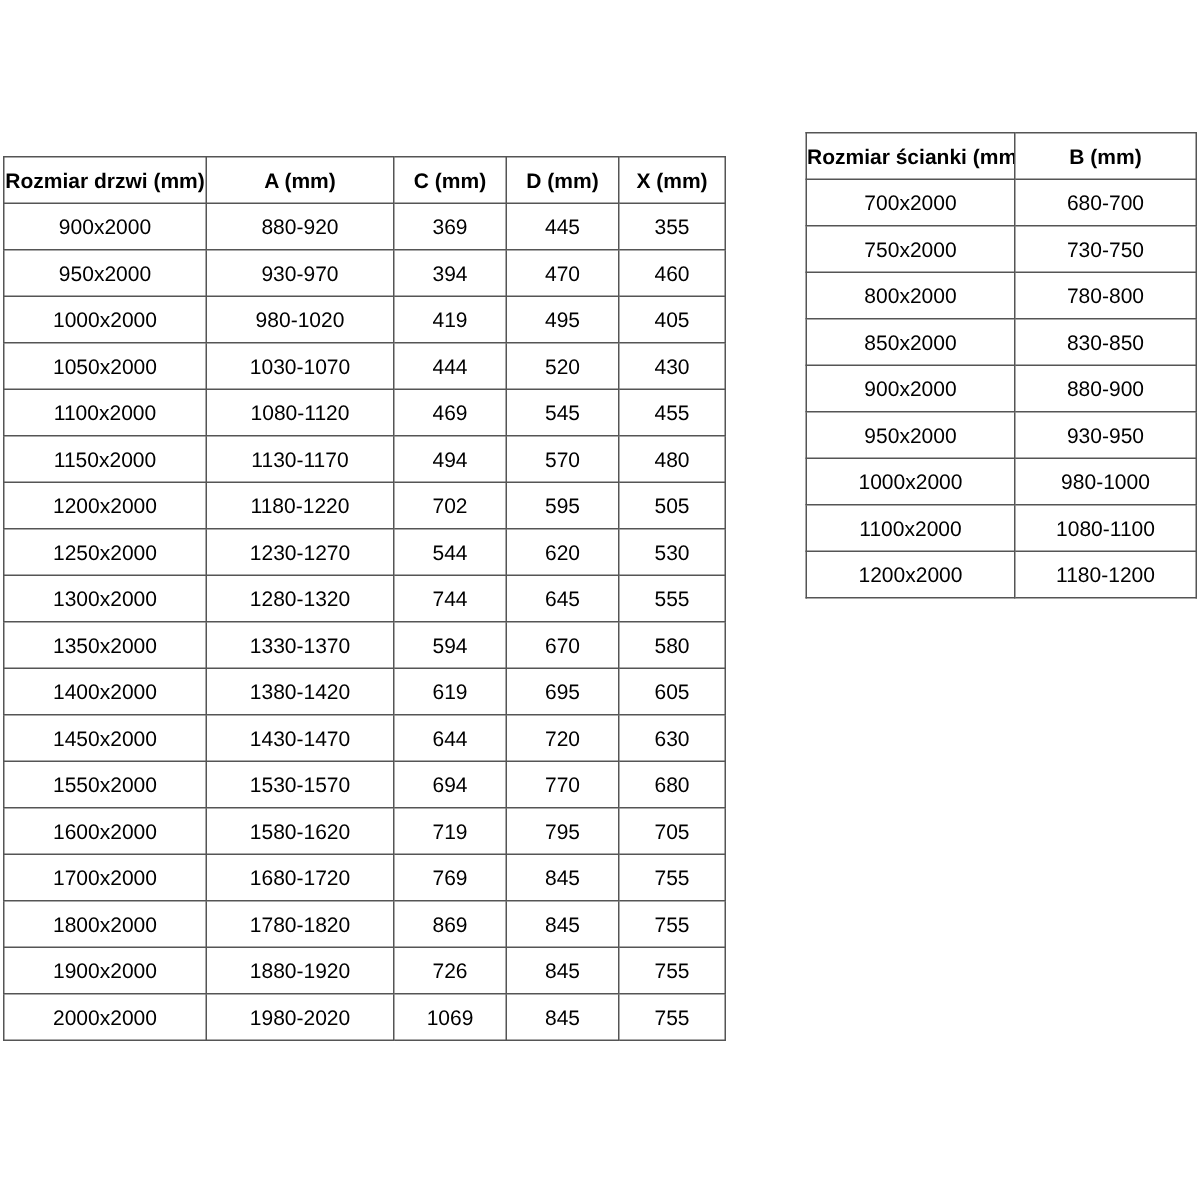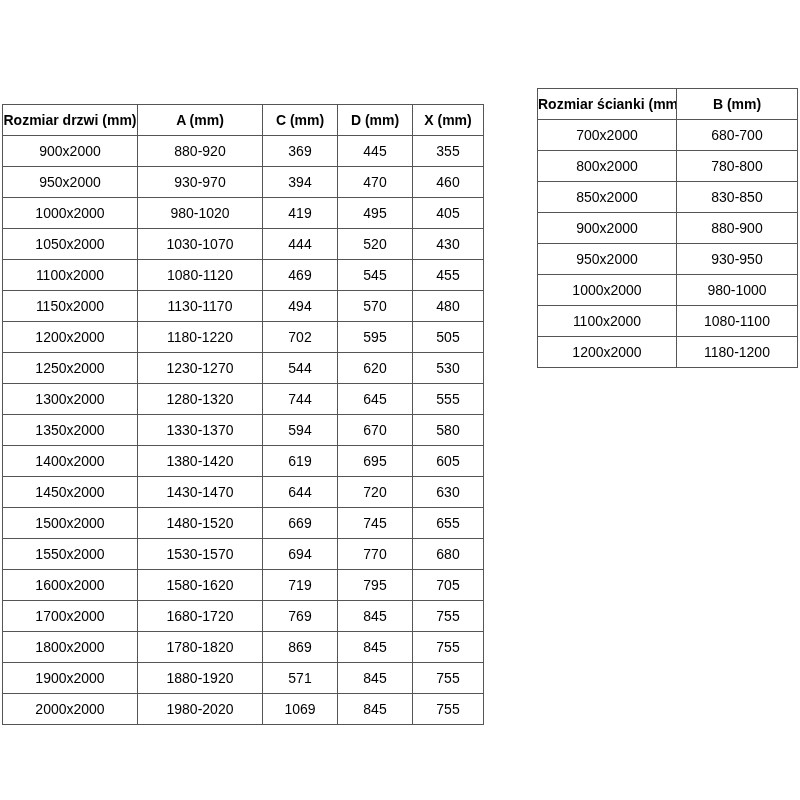--- a/index.html
+++ b/index.html
@@ -156,27 +156,20 @@
           <td>605</td>
         </tr>
         <tr>
           <td>1450x2000</td>
           <td>1430-1470</td>
           <td>644</td>
           <td>720</td>
           <td>630</td>
         </tr>
         <tr>
-          <td>1500x2000</td>
-          <td>1480-1520</td>
-          <td>669</td>
-          <td>745</td>
-          <td>655</td>
-        </tr>
-        <tr>
           <td>1550x2000</td>
           <td>1530-1570</td>
           <td>694</td>
           <td>770</td>
           <td>680</td>
         </tr>
         <tr>
           <td>1600x2000</td>
           <td>1580-1620</td>
           <td>719</td>
@@ -193,21 +186,21 @@
         <tr>
           <td>1800x2000</td>
           <td>1780-1820</td>
           <td>869</td>
           <td>845</td>
           <td>755</td>
         </tr>
         <tr>
           <td>1900x2000</td>
           <td>1880-1920</td>
-          <td>571</td>
+          <td>726</td>
           <td>845</td>
           <td>755</td>
         </tr>
         <tr>
           <td>2000x2000</td>
           <td>1980-2020</td>
           <td>1069</td>
           <td>845</td>
           <td>755</td>
         </tr>
@@ -224,20 +217,24 @@
         <th>Rozmiar ścianki (mm)</th>
         <th>B (mm)</th>
       </tr>
     </thead>
     <tbody>
         <tr>
           <td>700x2000</td>
           <td>680-700</td>
         </tr>
         <tr>
+          <td>750x2000</td>
+          <td>730-750</td>
+        </tr>
+        <tr>
           <td>800x2000</td>
           <td>780-800</td>
         </tr>
         <tr>
           <td>850x2000</td>
           <td>830-850</td>
         </tr>
         <tr>
           <td>900x2000</td>
           <td>880-900</td>

